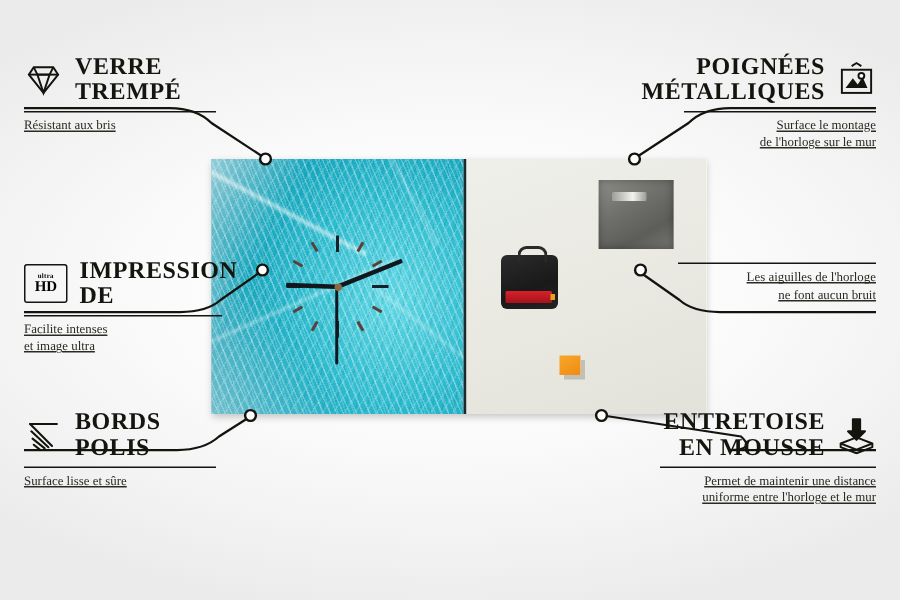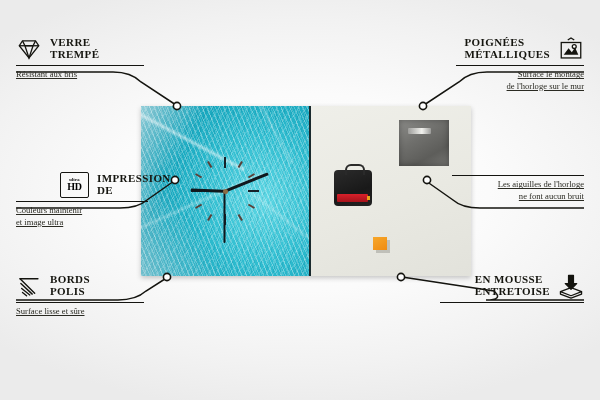--- a/index.html
+++ b/index.html
@@ -75,27 +75,27 @@
   .foam{
     position:absolute;left:62px;top:131px;width:14px;height:13px;
     background:linear-gradient(150deg,#f7a72b 0%,#ef8b12 100%);
     box-shadow:3px 3px 0 rgba(120,120,115,.35);
   }
   
   .feat{position:absolute;}
   .feat .row{display:flex;align-items:center;gap:8px;}
   .feat .ttl{
     font-weight:700;letter-spacing:.4px;color:#15150f;line-height:1.08;
-    font-size:11px;text-transform:uppercase;
+    font-size:16px;text-transform:uppercase;
   }
   .feat .rule{height:1.4px;background:#141410;margin-top:3px;}
   .feat .sub{font-size:8.6px;line-height:1.3;color:#2a2a22;margin-top:3px;text-decoration:underline;}
   .feat.left .ttl{text-align:left;}
   .feat.right .row{justify-content:flex-end;}
-  .feat.right .ttl{}
+  .feat.right .ttl{text-align:right;}
   .feat.right .sub{text-align:right;}
   .ico{width:26px;height:26px;flex:0 0 26px;}
   .ico svg{display:block;width:100%;height:100%;}
   .hdbox{
     width:27px;height:24px;border:1.6px solid #141410;border-radius:2px;
     display:flex;flex-direction:column;align-items:center;justify-content:center;line-height:1;
   }
   .hdbox .u{font-size:4.6px;font-weight:700;letter-spacing:.2px;}
   .hdbox .h{font-size:10px;font-weight:700;letter-spacing:-.2px;}
   svg.lines{position:absolute;left:0;top:0;width:600px;height:400px;pointer-events:none;}
@@ -204,33 +204,33 @@
       </div>
     </div>
     <div class="rule"></div>
     <div class="sub">
       <div>Résistant aux bris</div>
     </div>
   </div>
 
   <div class="feat left" style="left:16px;top:172px;width:132px;">
     <div class="row">
-      <span class="ico" style="flex:0 0 27px;width:29px;margin-left:44px;">
+      <span class="ico" style="flex:0 0 27px;width:29px;">
         <span class="hdbox">
           <span class="u">ultra</span>
           <span class="h">HD</span>
         </span>
       </span>
       <div class="ttl">
         <div>IMPRESSION DE</div>
       </div>
     </div>
     <div class="rule"></div>
     <div class="sub">
-      <div>Couleurs maintenir</div>
+      <div>Facilite intenses</div>
       <div>et image ultra</div>
     </div>
   </div>
 
   <div class="feat left" style="left:16px;top:273px;width:128px;">
     <div class="row">
       <span class="ico">
         <svg viewBox="0 0 32 28">
             <g fill="none" stroke="#14140f" stroke-width="1.7" stroke-linecap="round">
           <path d="M5,5 L27,5"></path>
@@ -280,29 +280,33 @@
     <div class="rule"></div>
     <div class="sub">
       <div>Les aiguilles de l'horloge</div>
       <div>ne font aucun bruit</div>
     </div>
   </div>
 
   <div class="feat right" style="left:440px;top:273px;width:144px;">
     <div class="row">
       <div class="ttl">
+        <div>ENTRETOISE</div>
         <div>EN MOUSSE</div>
-        <div>ENTRETOISE</div>
       </div>
       <span class="ico">
         <svg viewBox="0 0 32 30">
             <g fill="none" stroke="#14140f" stroke-width="1.6" stroke-linejoin="round">
           <path d="M13,2 H19 V12 H23 L16,19 L9,12 H13 Z" fill="#14140f"></path>
           <path d="M16,17 L29,22 L16,27 L3,22 Z"></path>
           <path d="M3,22 V25 L16,30 L29,25 V22"></path>
         </g>
           </svg>
       </span>
     </div>
     <div class="rule"></div>
+    <div class="sub">
+      <div>Permet de maintenir une distance</div>
+      <div>uniforme entre l'horloge et le mur</div>
+    </div>
   </div>
 
 </div>
 
 </body></html>

